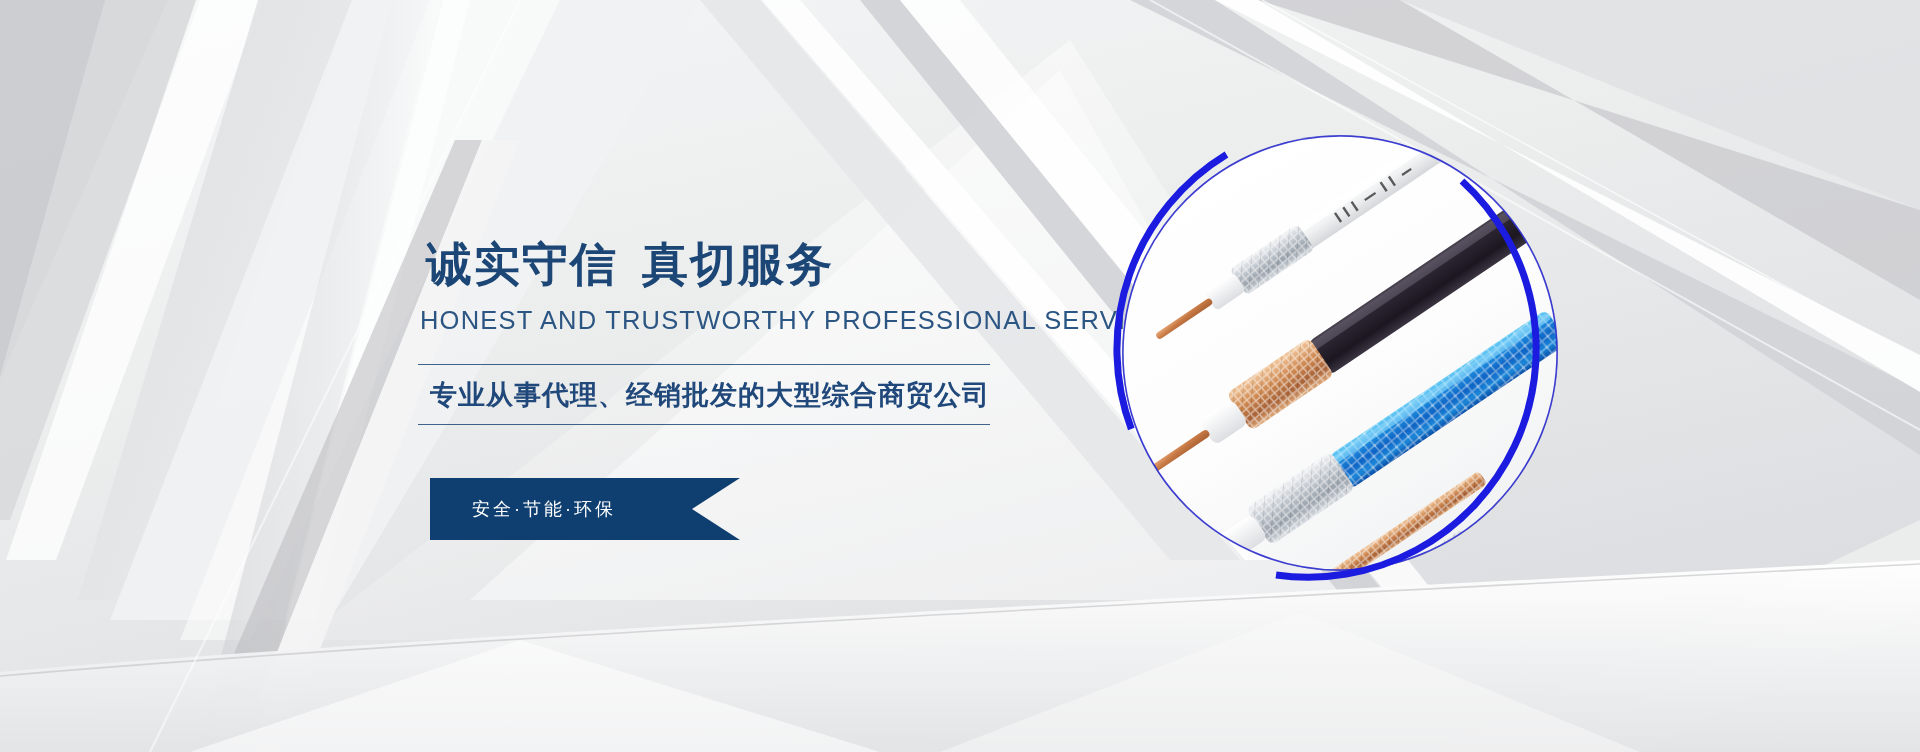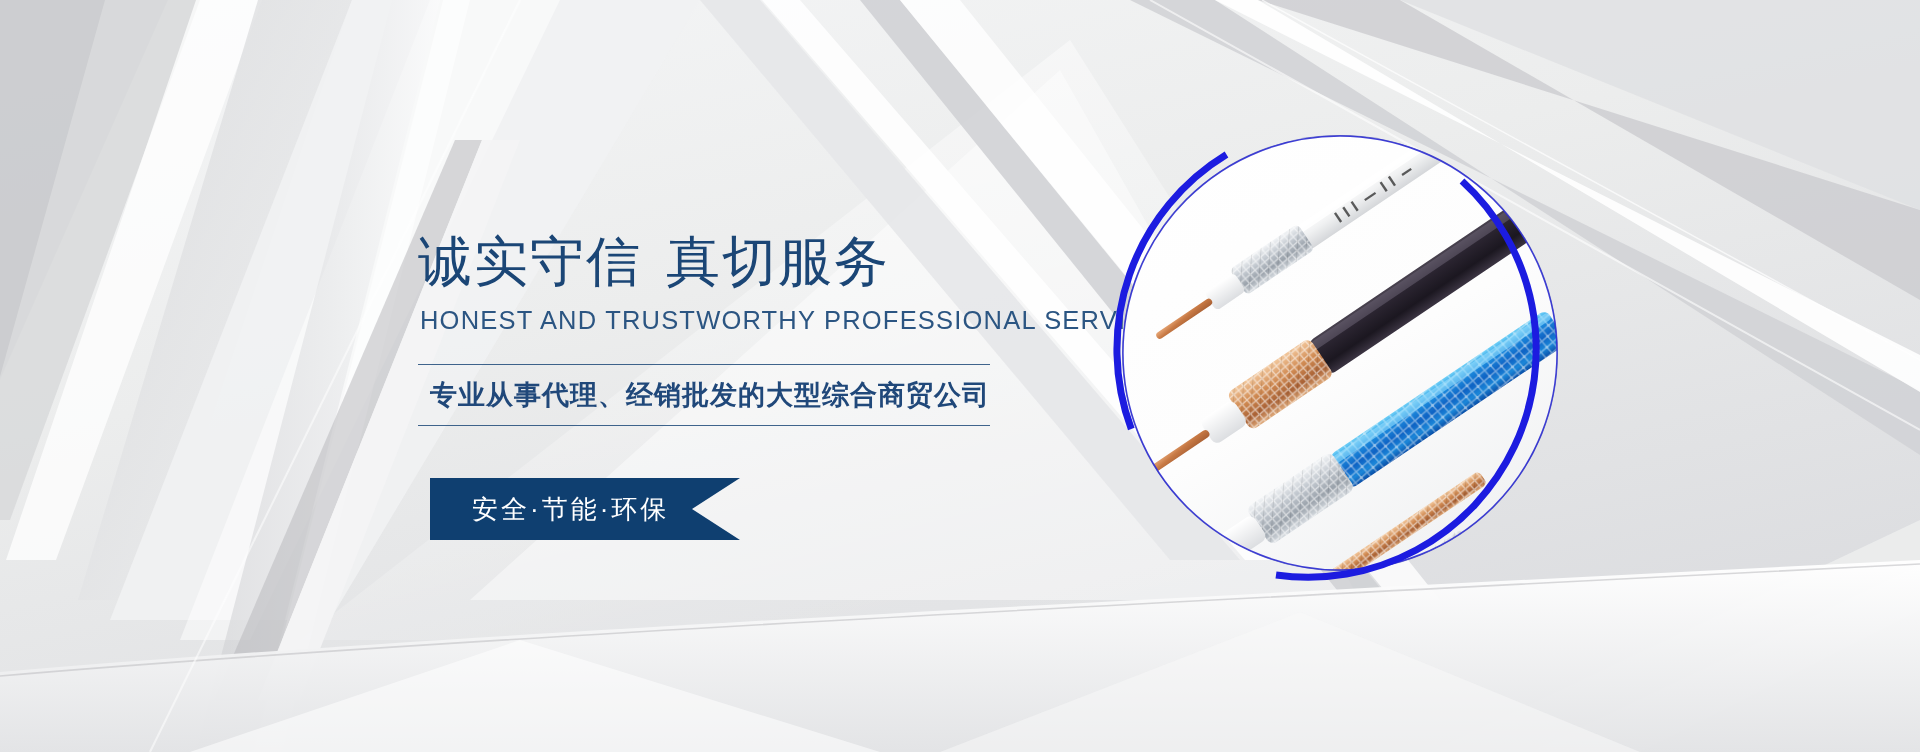--- a/index.html
+++ b/index.html
@@ -19,22 +19,22 @@
   
   .bg-layer{position:absolute;inset:0;overflow:hidden;pointer-events:none;}
   .bg-layer svg{display:block;width:1920px;height:752px;}
 
   
   #text-block{
     position:absolute;left:418px;top:232px;width:640px;
   }
 
   #headline{
-    font-size:54px;font-weight:400;letter-spacing:2px;
-    color:#1b4676;line-height:1.08;margin:0;
+    font-size:46px;font-weight:700;letter-spacing:2px;
+    color:#1b4676;line-height:1.08;margin:8px;
     white-space:nowrap;
   }
   #headline .gap{display:inline-block;width:24px;}
 
   #subhead-en{
     margin:16px 0 0 2px;
     font-size:25.5px;font-weight:400;letter-spacing:1.2px;
     color:#2b5582;line-height:1.1;white-space:nowrap;
   }
 
@@ -49,21 +49,21 @@
   
   #badge{
     position:absolute;left:430px;top:478px;
     width:310px;height:62px;
   }
   #badge svg{position:absolute;inset:0;display:block;}
   #badge .badge-text{
     position:absolute;inset:0;
     display:flex;align-items:center;
     padding-left:42px;
-    font-size:26px;color:#ffffff;letter-spacing:3px;
+    font-size:18px;color:#ffffff;letter-spacing:3px;
     font-weight:400;
   }
 
   
   #circle-wrap{
     position:absolute;left:1105px;top:118px;
     width:470px;height:470px;
   }
   #photo-circle{
     position:absolute;left:18px;top:18px;width:434px;height:434px;

